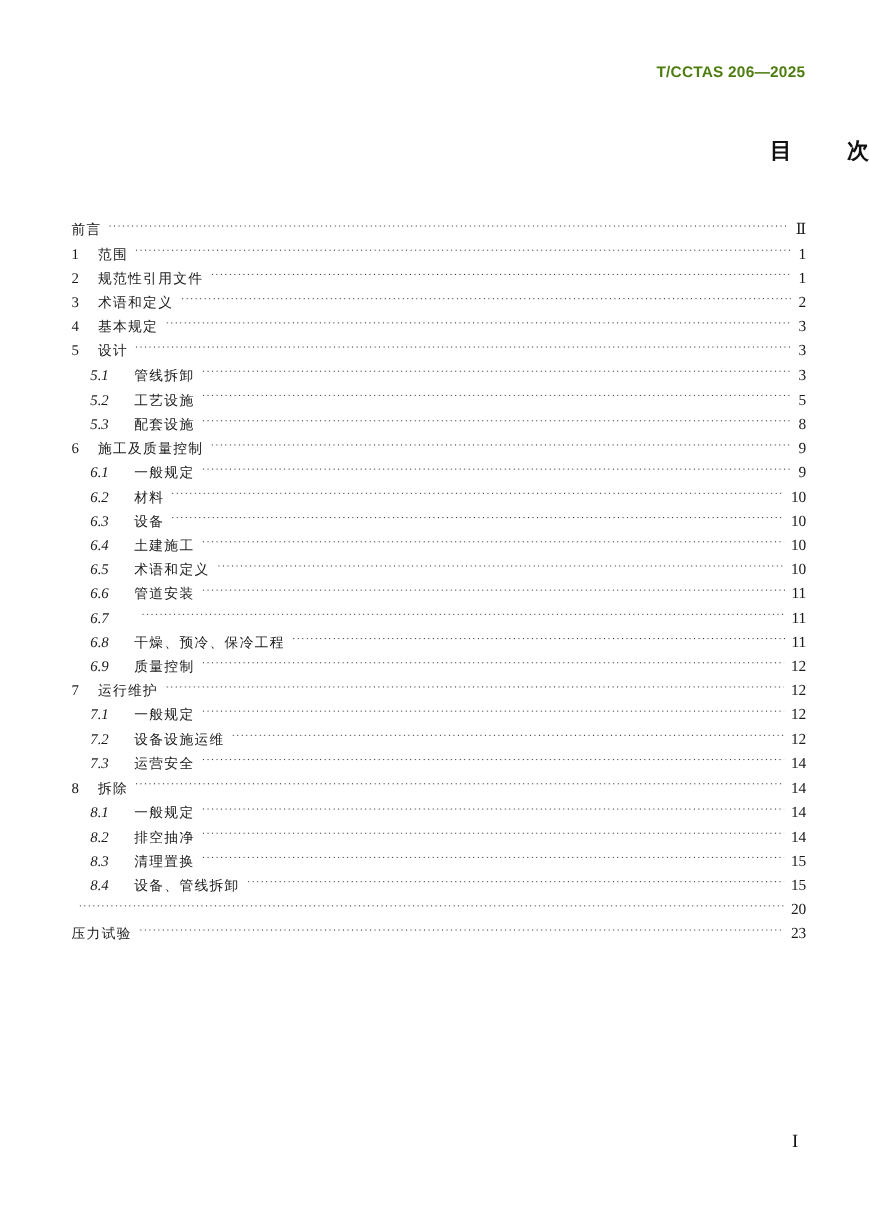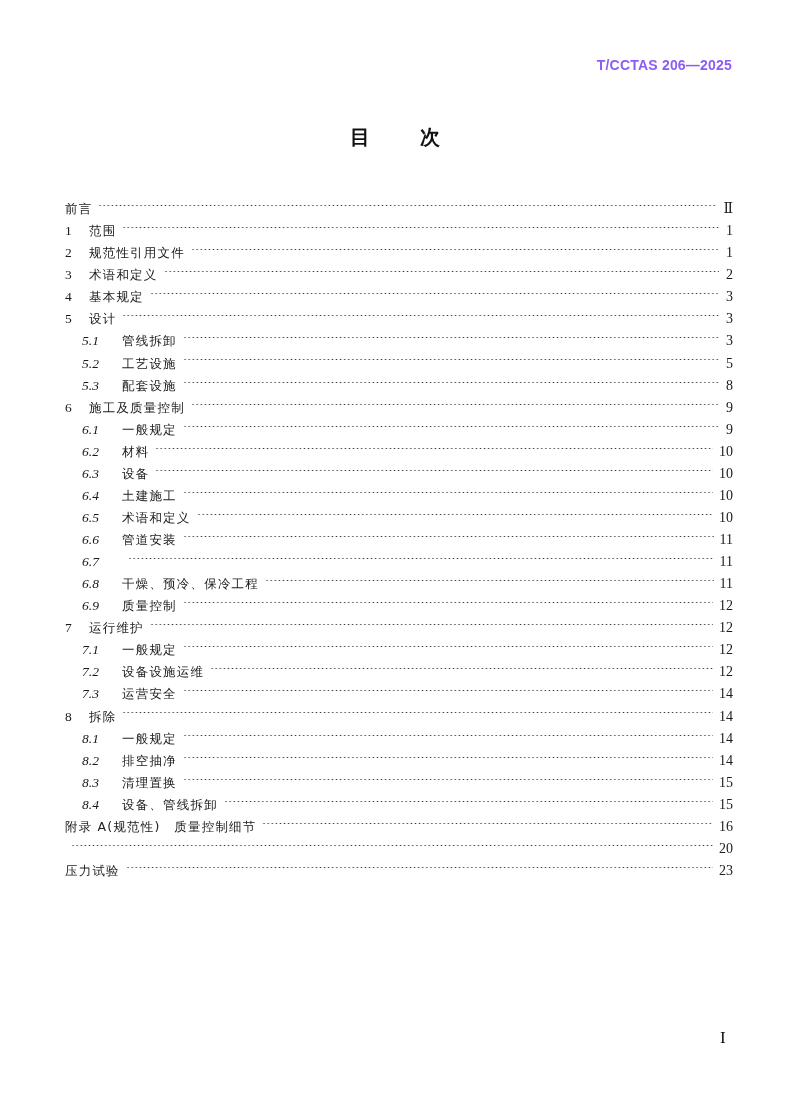--- a/index.html
+++ b/index.html
@@ -16,28 +16,28 @@
       font-family: "DejaVu Serif", "Liberation Serif", serif;
     }
     .std-code {
       position: absolute;
       top: 57px;
       right: 58px;
       font-family: "Liberation Sans", "DejaVu Sans", sans-serif;
       font-weight: bold;
       font-size: 14px;
       letter-spacing: 0.2px;
-      color: #8b5cf6;
+      color: #4d7c0f;
     }
     .toc-title {
       position: absolute;
       top: 124px;
       left: 0;
       width: 790px;
-      text-align: center;
+      text-align: right;
       font-family: "DejaVu Sans", sans-serif;
       font-weight: bold;
       font-size: 20px;
       color: #111;
     }
     .toc-title span {
       display: inline-block;
     }
     .toc-title .gap {
       width: 50px;
@@ -282,25 +282,20 @@
       <span class="toc-leader"></span>
       <span class="toc-page">15</span>
     </li>
     <li class="toc-entry level-2">
       <span class="toc-num">8.4</span>
       <span class="toc-label">设备、管线拆卸</span>
       <span class="toc-leader"></span>
       <span class="toc-page">15</span>
     </li>
     <li class="toc-entry level-1">
-      <span class="toc-label">附录 A(规范性)　质量控制细节</span>
-      <span class="toc-leader"></span>
-      <span class="toc-page">16</span>
-    </li>
-    <li class="toc-entry level-1">
       <span class="toc-leader"></span>
       <span class="toc-page">20</span>
     </li>
     <li class="toc-entry level-1">
       <span class="toc-label">压力试验</span>
       <span class="toc-leader"></span>
       <span class="toc-page">23</span>
     </li>
   </ul>
 

